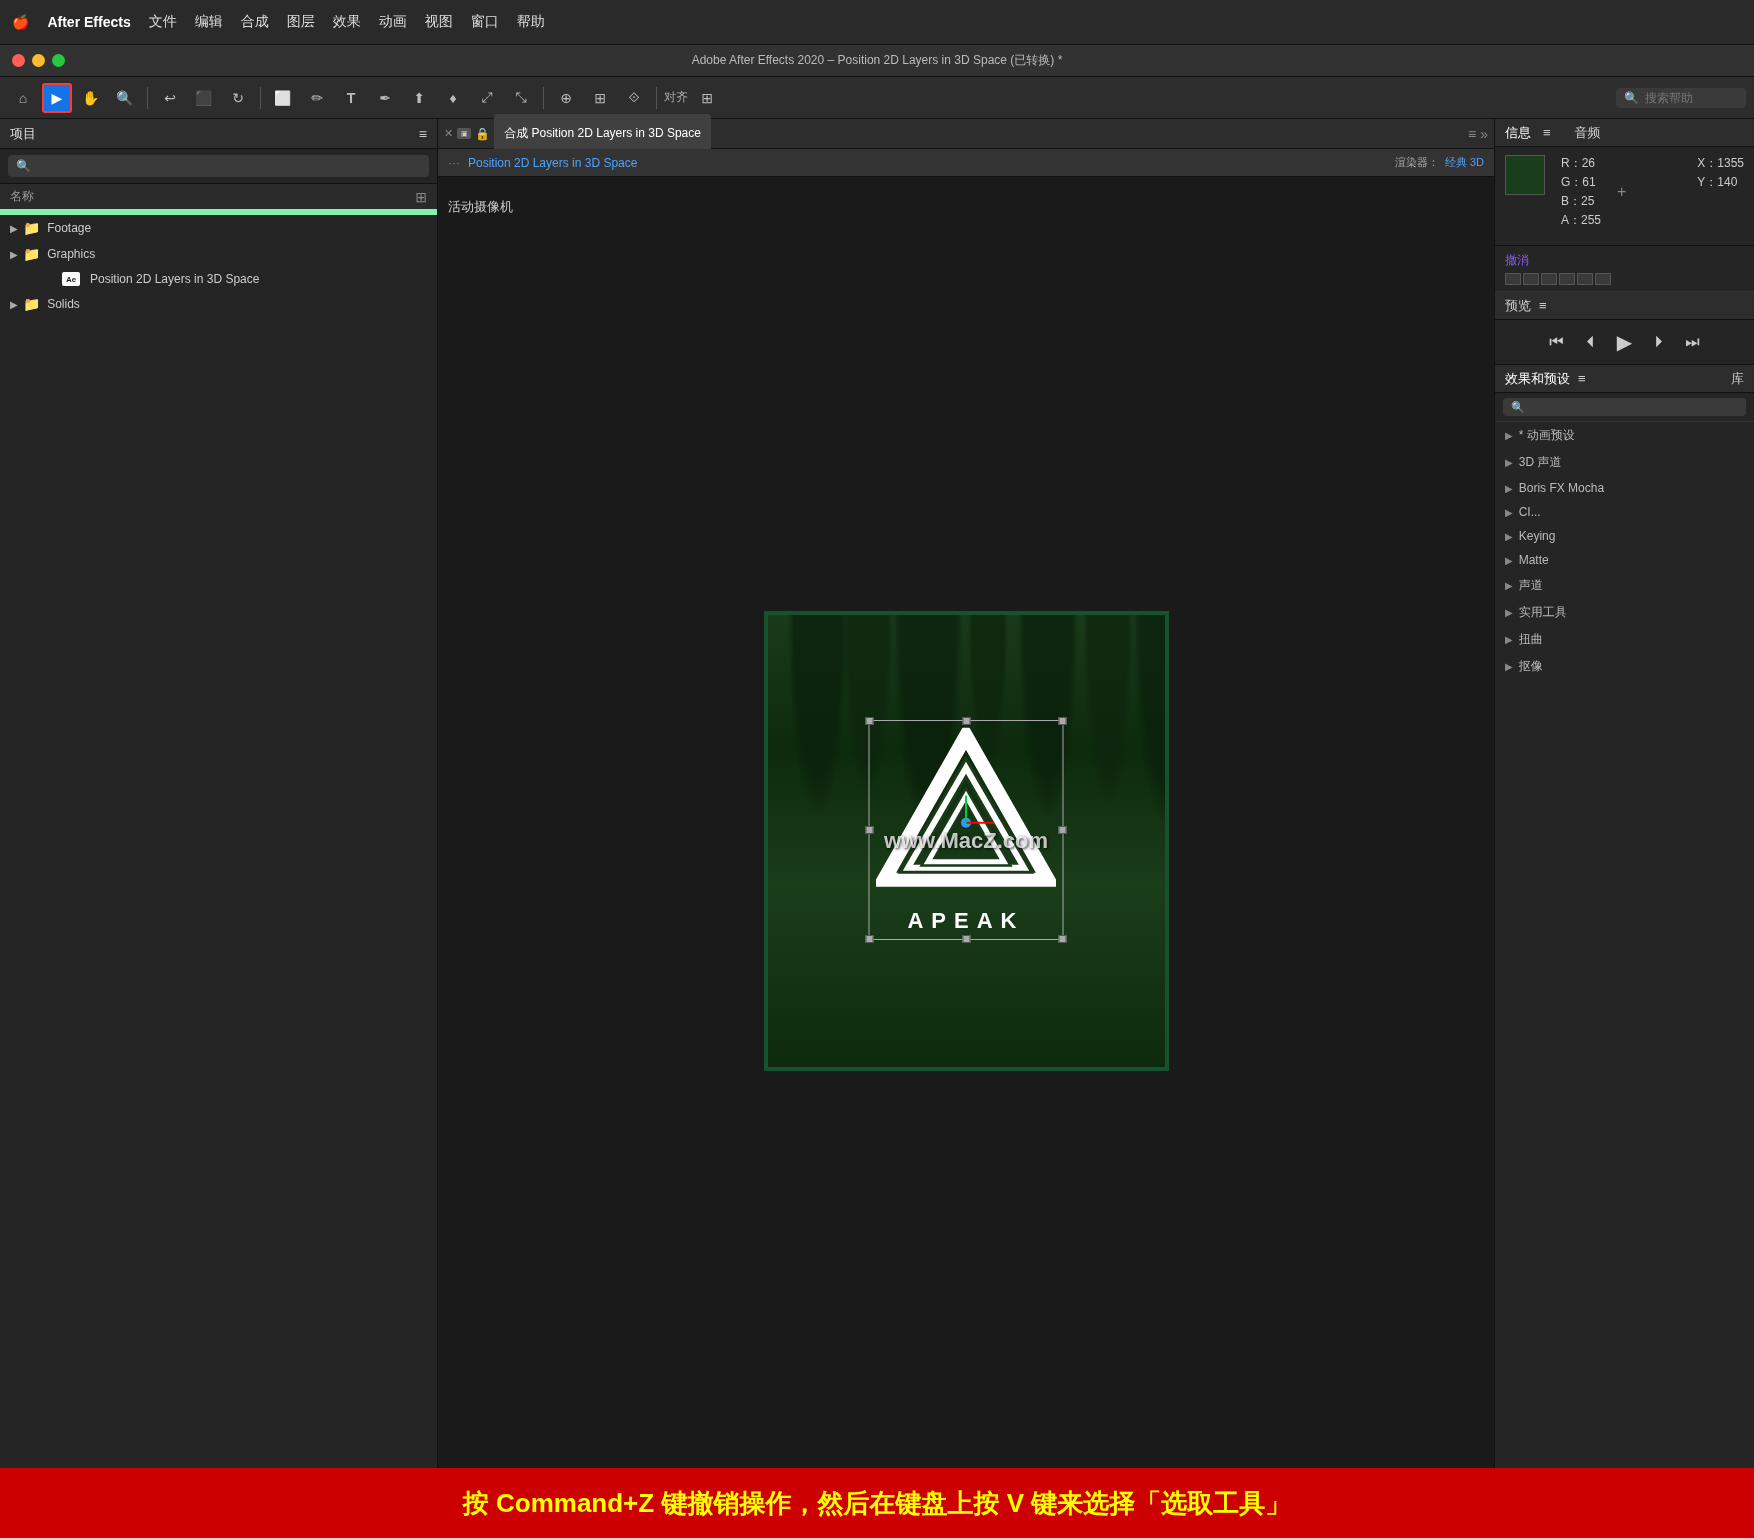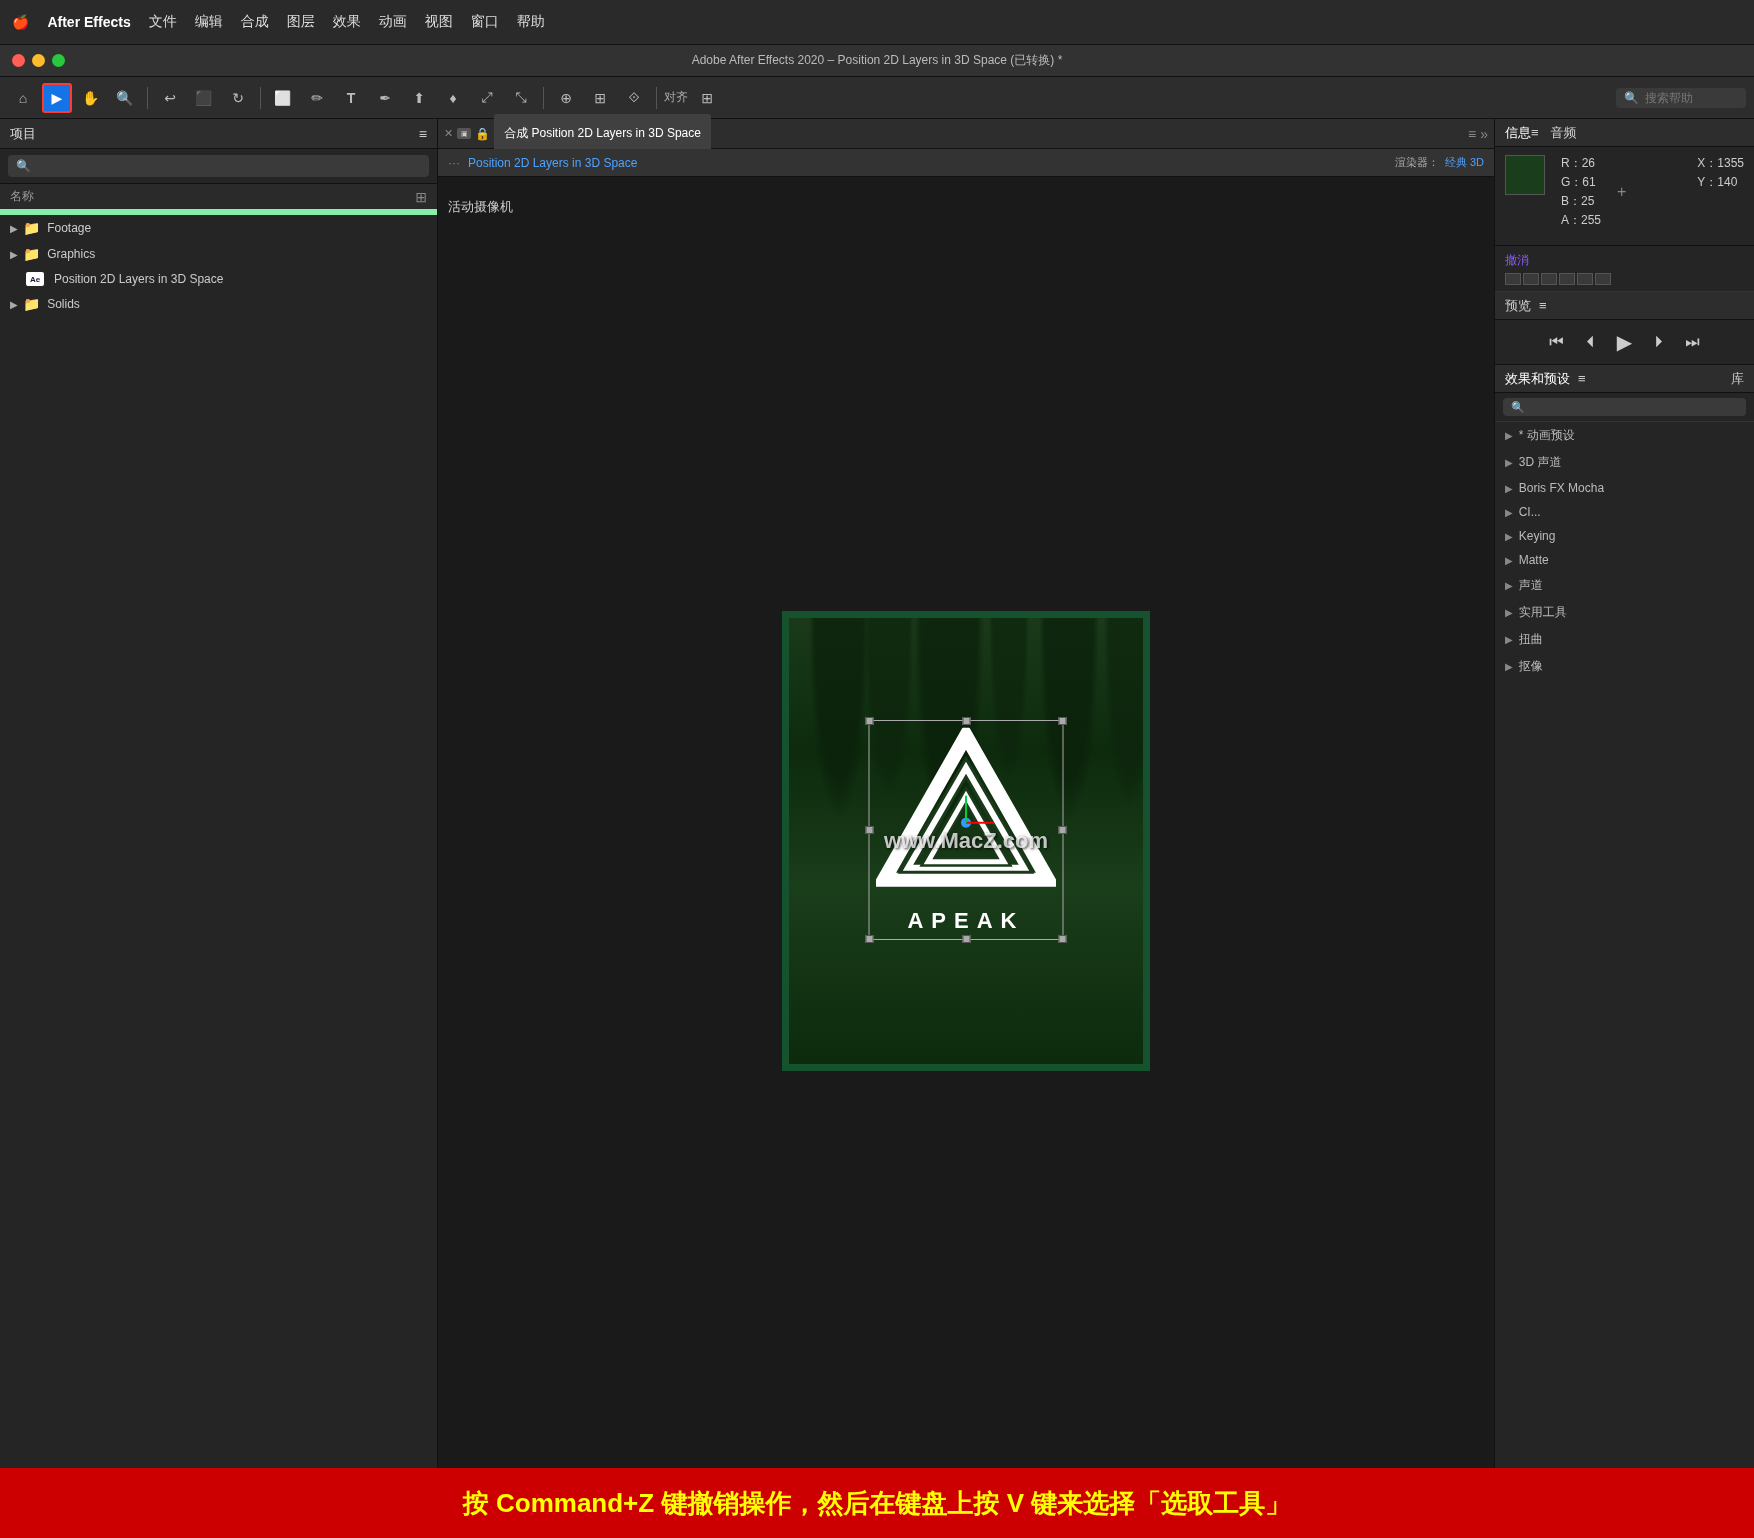--- a/index.html
+++ b/index.html
@@ -198,20 +198,21 @@
       width: 18px;
       height: 14px;
       background: #ffffff;
       border-radius: 2px;
       display: inline-flex;
       align-items: center;
       justify-content: center;
       font-size: 8px;
       color: #1a1a3e;
       font-weight: bold;
+      margin-left: 36px;
     }
     .triangle-btn {
       font-size: 10px;
       color: #aaa;
       cursor: pointer;
     }
 
     
     .panel-footer {
       height: 36px;
@@ -304,25 +305,25 @@
     .camera-label {
       position: absolute;
       top: 21px;
       left: 10px;
       font-size: 13px;
       color: #ccc;
     }
 
     
     .comp-canvas {
-      width: 368px;
+      width: 405px;
       height: 460px;
       position: relative;
       overflow: hidden;
-      border: 7px solid #14532d;
+      border: 4px solid #14532d;
     }
     .comp-bg {
       width: 100%;
       height: 100%;
       background: linear-gradient(to bottom, #1a3a1a 0%, #0d2a0d 30%, #1a3d1a 60%, #0d2a0d 100%);
       position: relative;
     }
     
     .forest-overlay {
       position: absolute;
@@ -436,20 +437,21 @@
     .info-panel {
       border-bottom: 1px solid #111;
       padding-bottom: 8px;
     }
     .info-header {
       height: 28px;
       background: #2d2d2d;
       display: flex;
       align-items: center;
       padding: 0 10px;
+      gap: 12px;
       border-bottom: 1px solid #111;
       font-size: 13px;
       color: #ccc;
     }
     .info-tab.active { color: #fff; font-weight: 500; }
     .info-content {
       display: flex;
       padding: 8px 10px;
       gap: 16px;
     }

